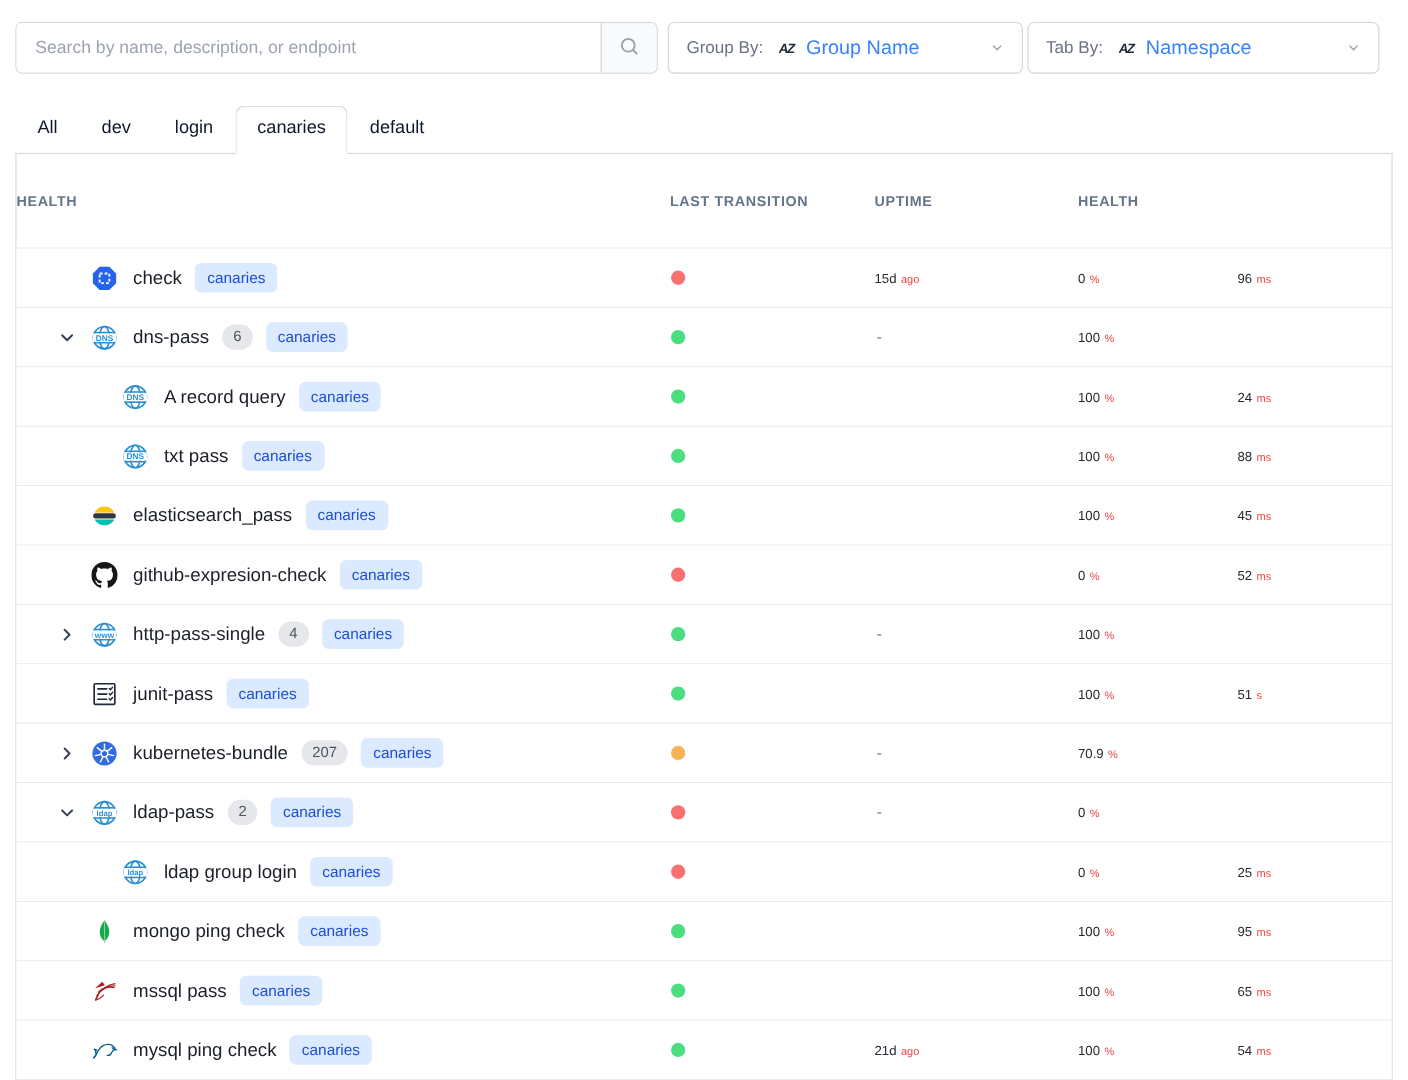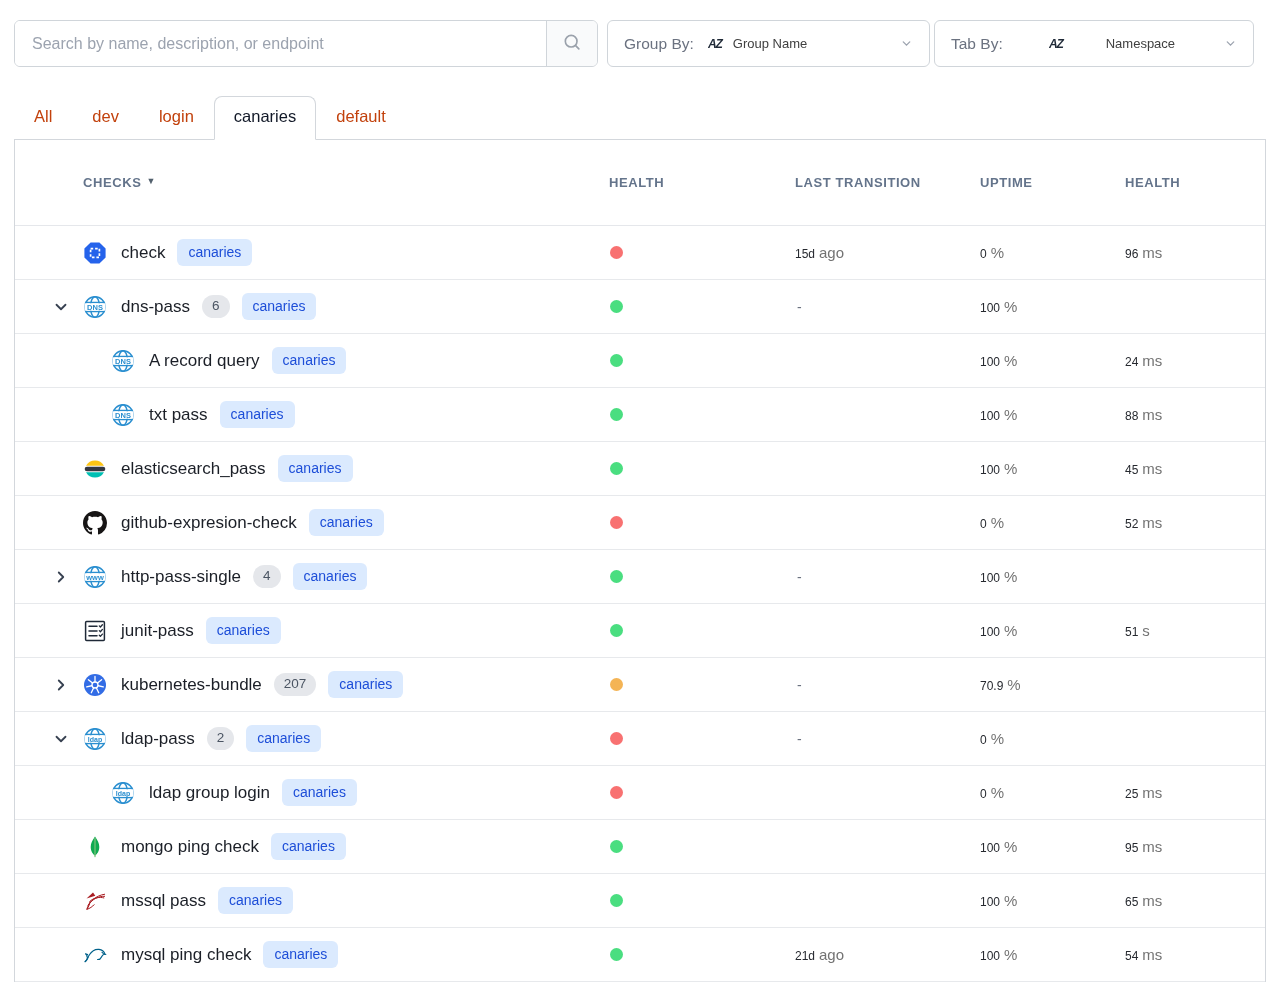--- a/index.html
+++ b/index.html
@@ -11,29 +11,29 @@
   .search-wrap { display:flex; width:584px; height:47px; border:1px solid #d0d5da;
     border-radius:6px; overflow:hidden; background:#fff; }
   .search-input { flex:1; border:none; outline:none; padding:0 17px; font-size:16px;
     color:#374151; font-family:"Liberation Sans",sans-serif; }
   .search-input::placeholder { color:#9ca3af; }
   .search-btn { width:51px; border:none; border-left:1px solid #d0d5da; background:#f9fafb;
     display:flex; align-items:center; justify-content:center; cursor:pointer; }
   .select-box { height:47px; border:1px solid #d0d5da; border-radius:6px; background:#fff;
     display:flex; align-items:center; padding:0 16px; cursor:pointer; }
   .select-group { width:323px; margin-left:9px; }
-  .select-tab { width:320px; margin-left:4px;gap:32px; }
+  .select-tab { width:320px; margin-left:4px; }
   .select-label { font-size:15.5px; color:#6b7280; margin-right:14px; white-space:nowrap; }
   .az-icon { display:inline-flex; margin-right:6px;font-style:italic; }
-  .select-value { font-size:13px; color:#404040; white-space:nowrap; }
+  .select-value { font-size:18px; color:#3b82f6; white-space:nowrap; }
   .select-chevron { margin-left:auto; display:inline-flex; }
 
   
   .tabs { display:flex; align-items:flex-end; margin:25px 14px 0; position:relative; z-index:5; }
-  .tab { padding:10px 19px 12px; font-size:16.5px; color:#c2410c; cursor:pointer;
+  .tab { padding:10px 19px 12px; font-size:16.5px; color:#0f172a; cursor:pointer;
     white-space:nowrap; border:1px solid transparent; }
   .tab.active { background:#fff; color:#111827; font-weight:500;
     border:1px solid #d3d7dc; border-bottom:1px solid #fff;
     border-radius:8px 8px 0 0; margin-bottom:-1px; padding-bottom:13px; }
 
   
   .card { margin:0 14px; border:1px solid #d3d7dc; border-bottom:none; background:#fff;
     position:relative; z-index:1; }
   .grid { display:grid; grid-template-columns:594px 186px 185px 145px 1fr; align-items:center; }
   .thead { height:86px; border-bottom:1px solid #e5e7eb; }
@@ -54,21 +54,21 @@
   .check-name { font-size:17px; color:#1b1f27; white-space:nowrap; }
   .count-pill { margin-left:12px; background:#e5e7eb; color:#4b5563; font-size:13.5px;
     padding:3px 10px; border-radius:999px; line-height:1.2; }
   .ns-badge { margin-left:12px; font-size:14px; padding:4px 11px; border-radius:6px;
     line-height:1.3; }
 
   .dot { width:13px; height:13px; border-radius:50%; display:inline-block; margin-left:1px; }
   .cell-health { display:flex; align-items:center; }
 
   .val { font-size:12px; color:#26292f; }
-  .unit { font-size:15px; color:#737373; margin-left:4px; }
+  .unit { font-size:10px; color:#ef4444; margin-left:4px; }
   .dash { font-size:14px; color:#6b7280; padding-left:2px; }
 </style>
 </head>
 <body>
 
 <div class="topbar">
   <div class="search-wrap">
     <input class="search-input" type="text" placeholder="Search by name, description, or endpoint" style="">
     <button class="search-btn">
       <span>
@@ -114,21 +114,20 @@
 <div class="tabs">
     <div class="tab">All</div>
     <div class="tab">dev</div>
     <div class="tab">login</div>
     <div class="tab active">canaries</div>
     <div class="tab">default</div>
   </div>
 
 <div class="card">
   <div class="grid thead">
-      <div class="th th-checks"><span>CHECKS</span><span class="sort-caret">▼</span></div>
       <div class="th"><span>HEALTH</span></div>
       <div class="th"><span>LAST TRANSITION</span></div>
       <div class="th"><span>UPTIME</span></div>
       <div class="th"><span>HEALTH</span></div>
     </div>
   <div>
       <div class="grid row">
         <div class="cell-checks">
           <span class="chev"></span>
           <span class="icon-box">

